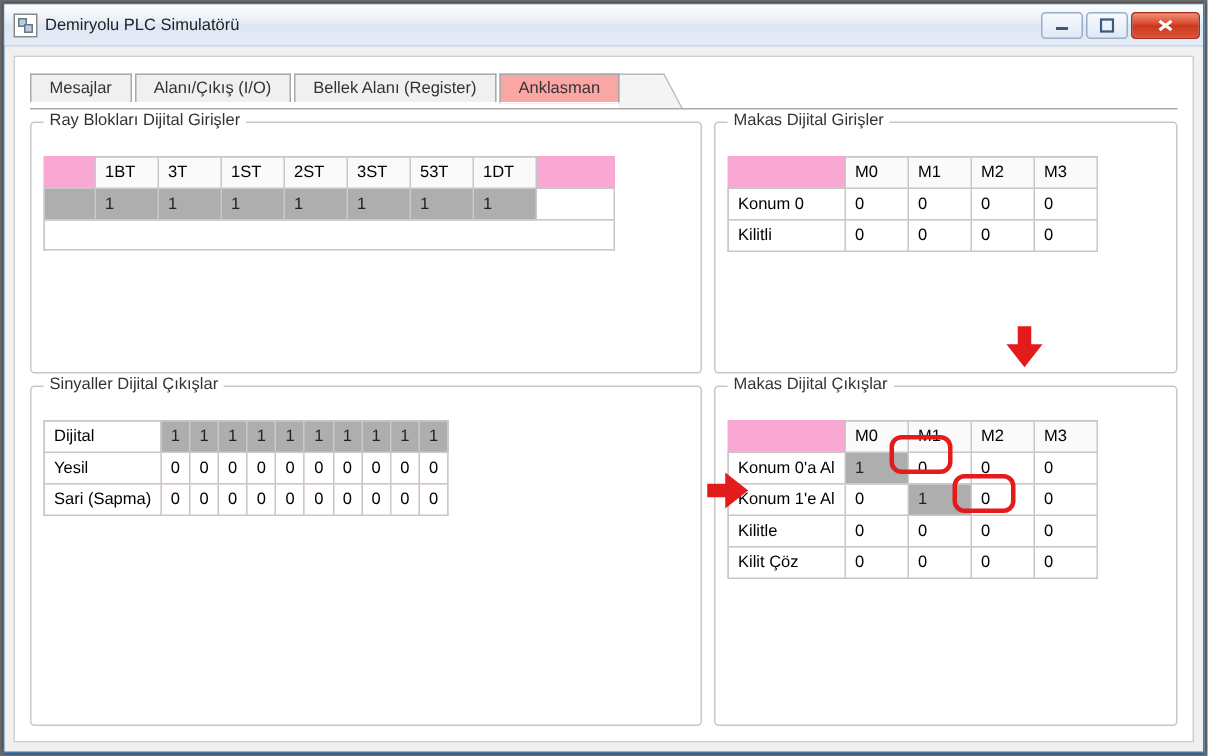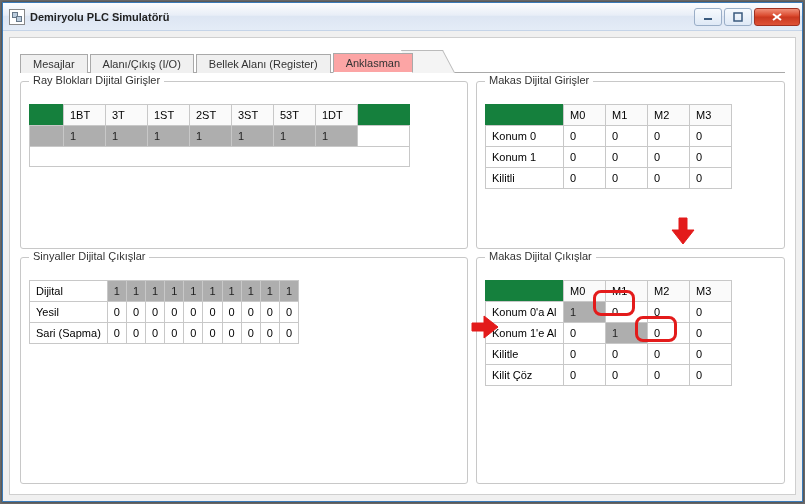--- a/index.html
+++ b/index.html
@@ -18,21 +18,20 @@
     background: #f0f0f0;
     border: 1px solid #3a7ab8;
     box-shadow: 0 0 2px rgba(0,0,0,0.5);
   }
   .titlebar {
     height: 28px;
     background: linear-gradient(to bottom, #fdfdfe, #e8eef7 45%, #dde6f3 50%, #e4ecf7);
     border-bottom: 1px solid #c5d4e8;
     display: flex; align-items: center;
     padding: 0 2px 0 6px;
-    font-weight: bold;
   }
   .title-icon {
     width: 16px; height: 16px;
     margin-right: 5px;
     display: inline-block;
     background: #fff;
     border: 1px solid #888;
     position: relative;
   }
   .title-icon::before {
@@ -65,21 +64,21 @@
   }
   .winbtn svg { display:block; }
 
   .client {
     position: absolute; left: 6px; right: 6px; top: 34px; bottom: 6px;
     background: #fff;
     border: 1px solid #cfcfcf;
     padding: 10px 10px;
   }
 
-  .tabs { display: flex; align-items: flex-end; height: 24px; }
+  .tabs { display: flex; align-items: flex-start; height: 24px; }
   .tab {
     padding: 3px 12px;
     border: 1px solid #a9a9a9;
     border-bottom: none;
     background: #f0f0f0;
     margin-right: 2px;
     color: #333;
     position: relative;
     top: 1px;
     cursor: pointer;
@@ -118,21 +117,21 @@
   .group-label {
     position: absolute;
     top: -8px; left: 8px;
     background: #fff;
     padding: 0 4px;
     color: #333;
   }
 
   table.data {
     border-collapse: collapse;
-    background: #15803d;
+    background: #f9a8d4;
     width: auto;
   }
   table.data th, table.data td {
     border: 1px solid #c8c8c8;
     padding: 4px 6px;
     text-align: left;
     font-weight: normal;
     background: #fff;
     height: 18px;
   }
@@ -241,27 +240,20 @@
             <th class="mid">M3</th>
           </tr>
           <tr>
             <td>Konum 0</td>
             <td>0</td>
             <td>0</td>
             <td>0</td>
             <td>0</td>
           </tr>
           <tr>
-            <td>Konum 1</td>
-            <td>0</td>
-            <td>0</td>
-            <td>0</td>
-            <td>0</td>
-          </tr>
-          <tr>
             <td>Kilitli</td>
             <td>0</td>
             <td>0</td>
             <td>0</td>
             <td>0</td>
           </tr>
         </tbody>
           </table>
       </div>
 

